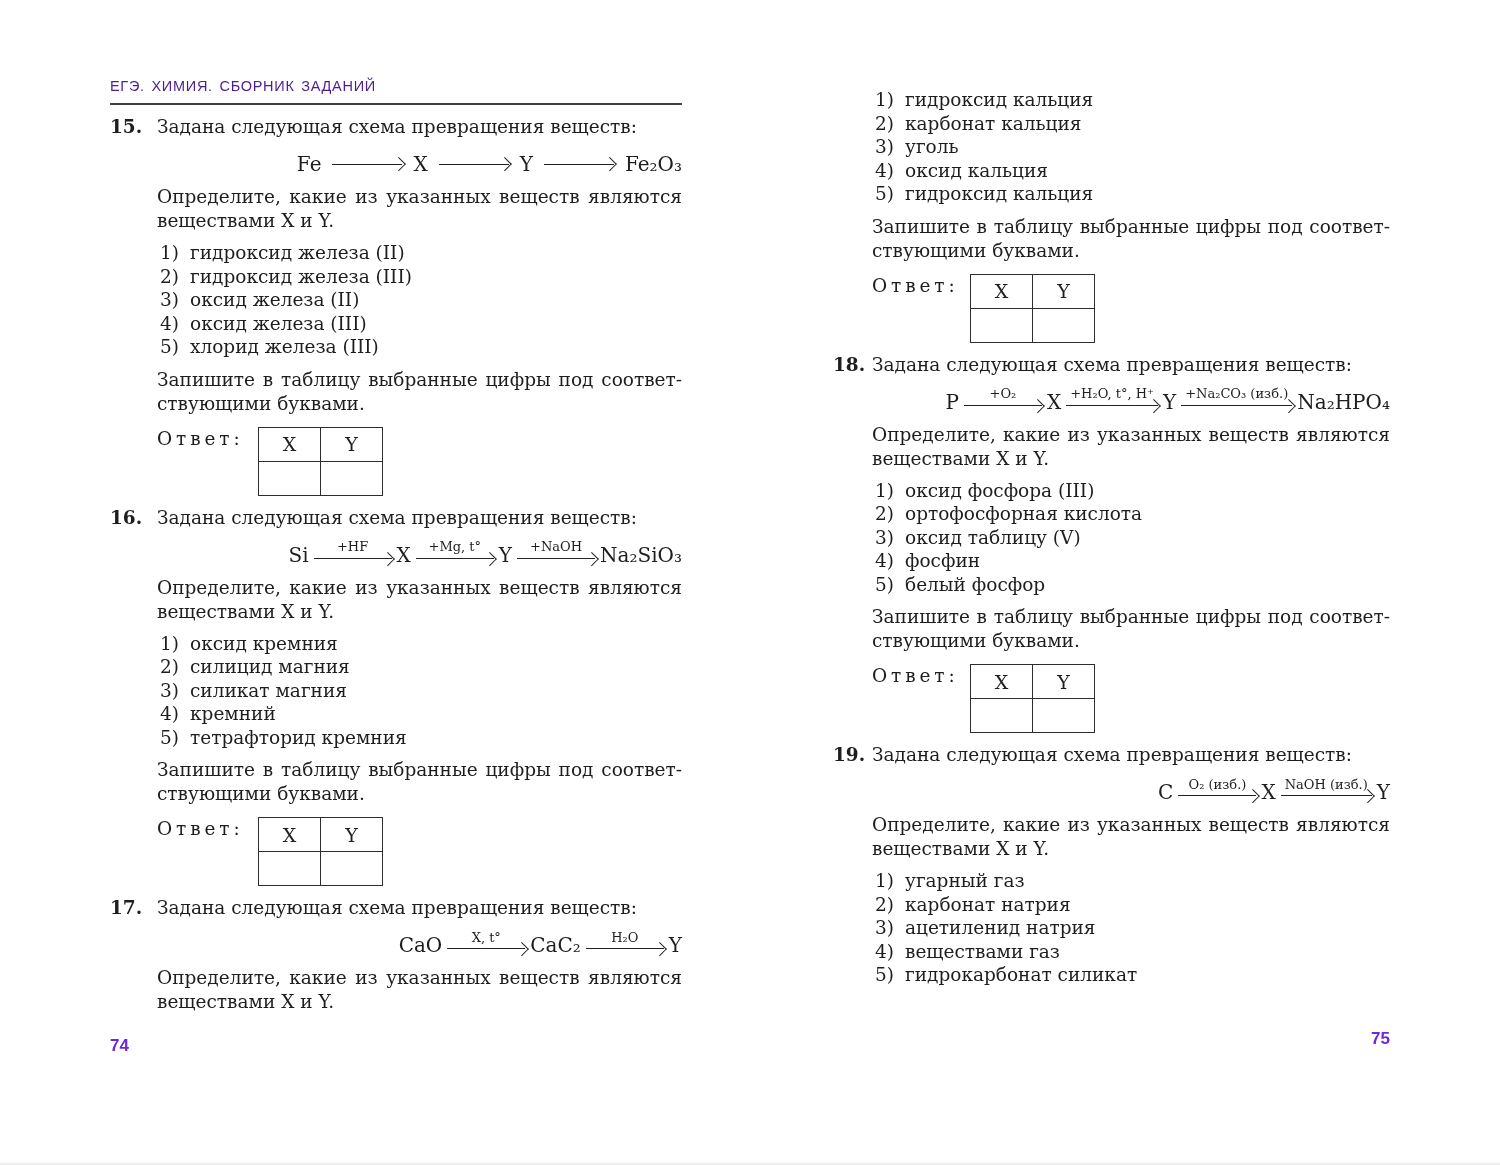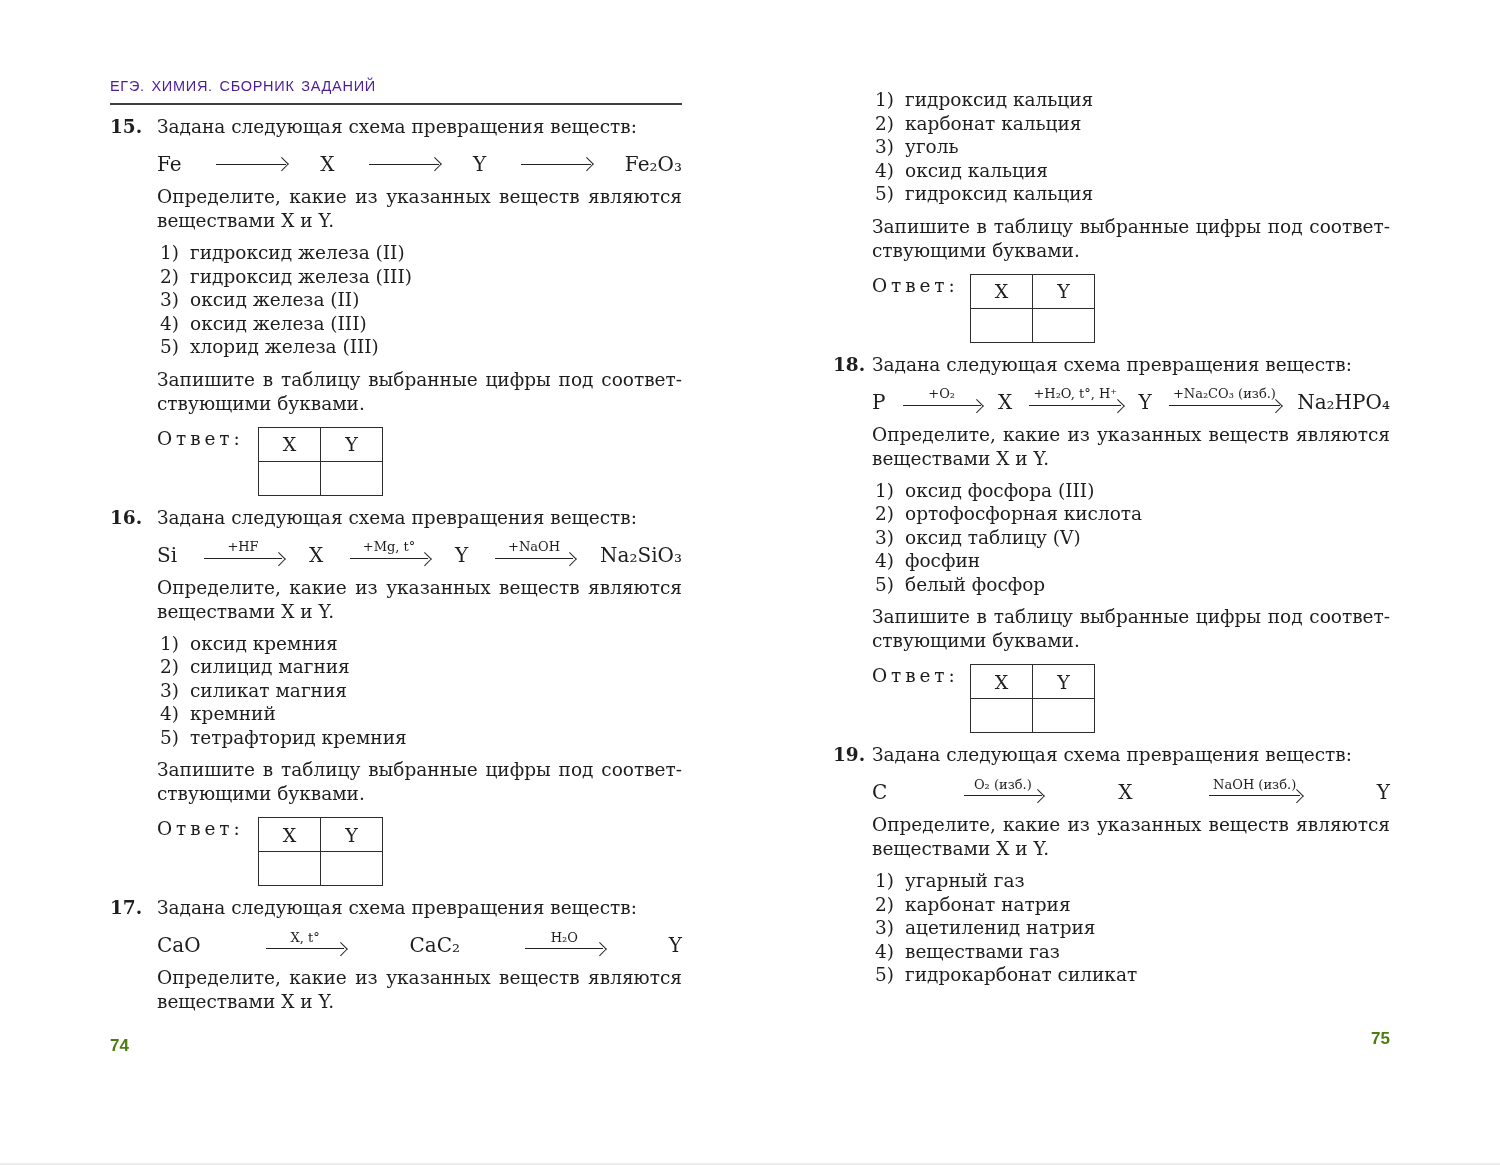--- a/index.html
+++ b/index.html
@@ -44,21 +44,21 @@
   #page-right .alabel { width: 86px; }
   .atable { border-collapse: collapse; }
   .atable td {
     border: 1.6px solid #2d2d2d;
     width: 62px; height: 34px;
     text-align: center; vertical-align: middle;
     font-size: 19px; padding: 0;
   }
 
   .scheme {
-    display: flex; justify-content: space-between; align-items: center;
+    display: flex; justify-content: flex-end; align-items: center;
     margin-top: 13px; margin-bottom: 2px;
     font-size: 20px; line-height: 1.2;
   }
   .sp { white-space: nowrap; }
   .plainarrow {
     display: inline-block; width: 70px; height: 0;
     border-top: 1.7px solid #232323;
     position: relative; margin: 0 11px;
   }
   .plainarrow::after, .larrow .bar::after {
@@ -70,21 +70,21 @@
   .larrow {
     display: inline-flex; flex-direction: column; align-items: center;
     margin: 0 5px; transform: translateY(-5px);
   }
   .larrow .lab { font-size: 13px; line-height: 1.15; padding: 0 4px 3px; white-space: nowrap; }
   .larrow .bar { align-self: stretch; height: 0; border-top: 1.7px solid #232323; position: relative; min-width: 78px; }
 
   .pnum {
     position: absolute;
     font-family: "Liberation Sans", sans-serif;
-    font-size: 17px; font-weight: bold; color: #4d7c0f;
+    font-size: 17px; font-weight: bold; color: #6d28d9;
   }
   .pnum-l { left: 110px; top: 1036px; }
   .pnum-r { left: 1355px; top: 1029px; width: 35px; text-align: right; }
 </style>
 </head>
 <body>
 
 <div class="page" id="page-left">
   <div class="phead">
     <span>ЕГЭ. ХИМИЯ. СБОРНИК ЗАДАНИЙ</span>

